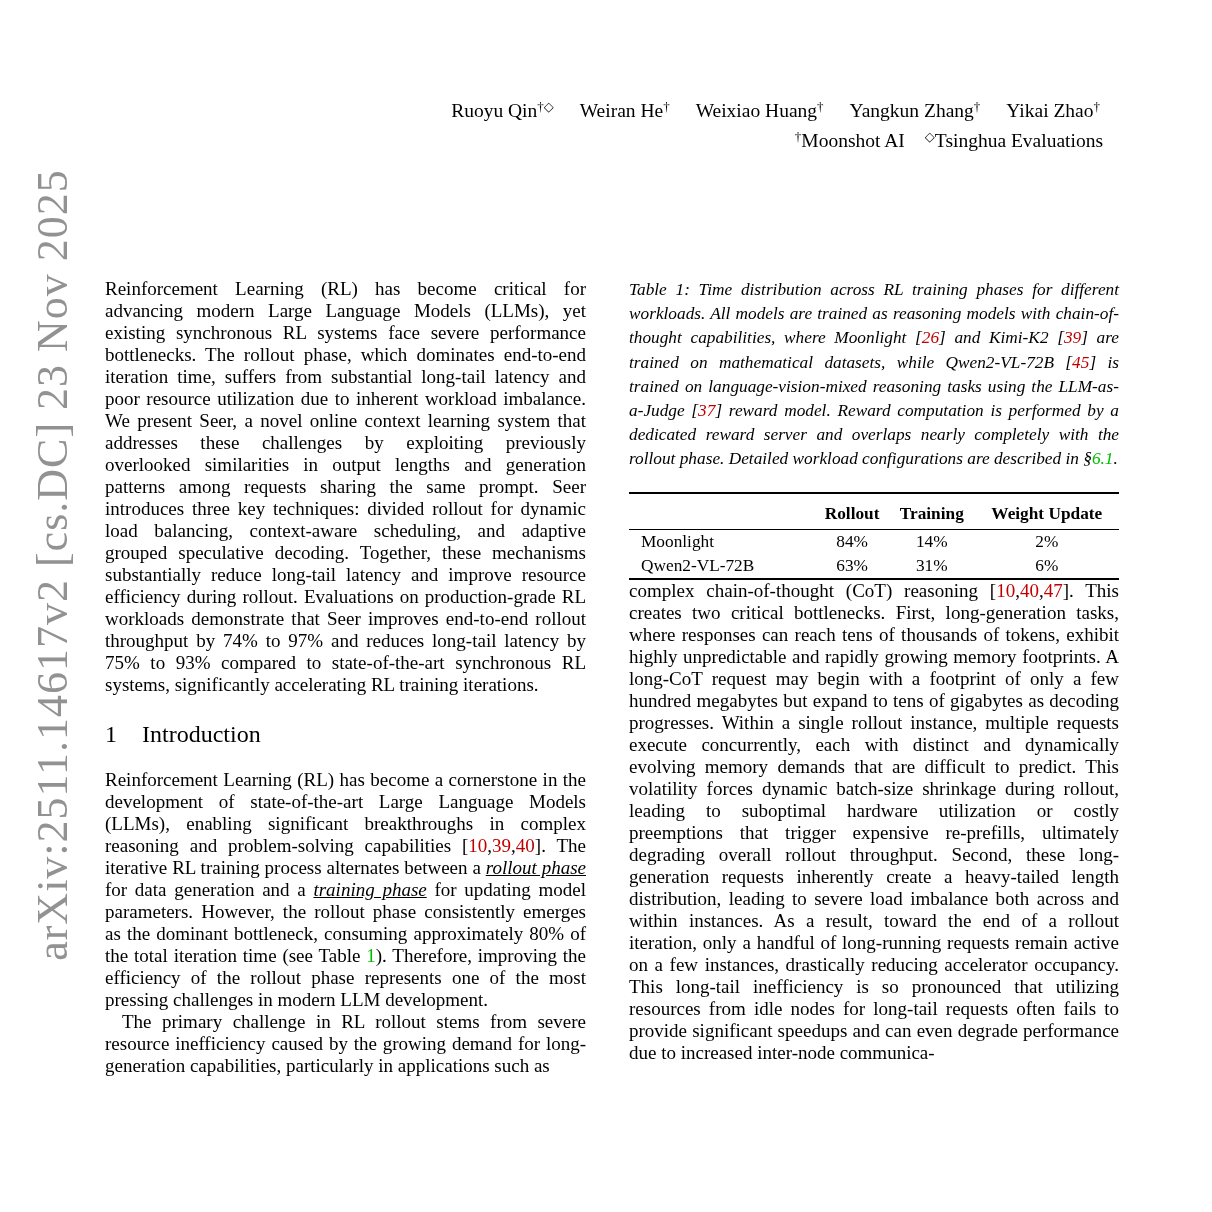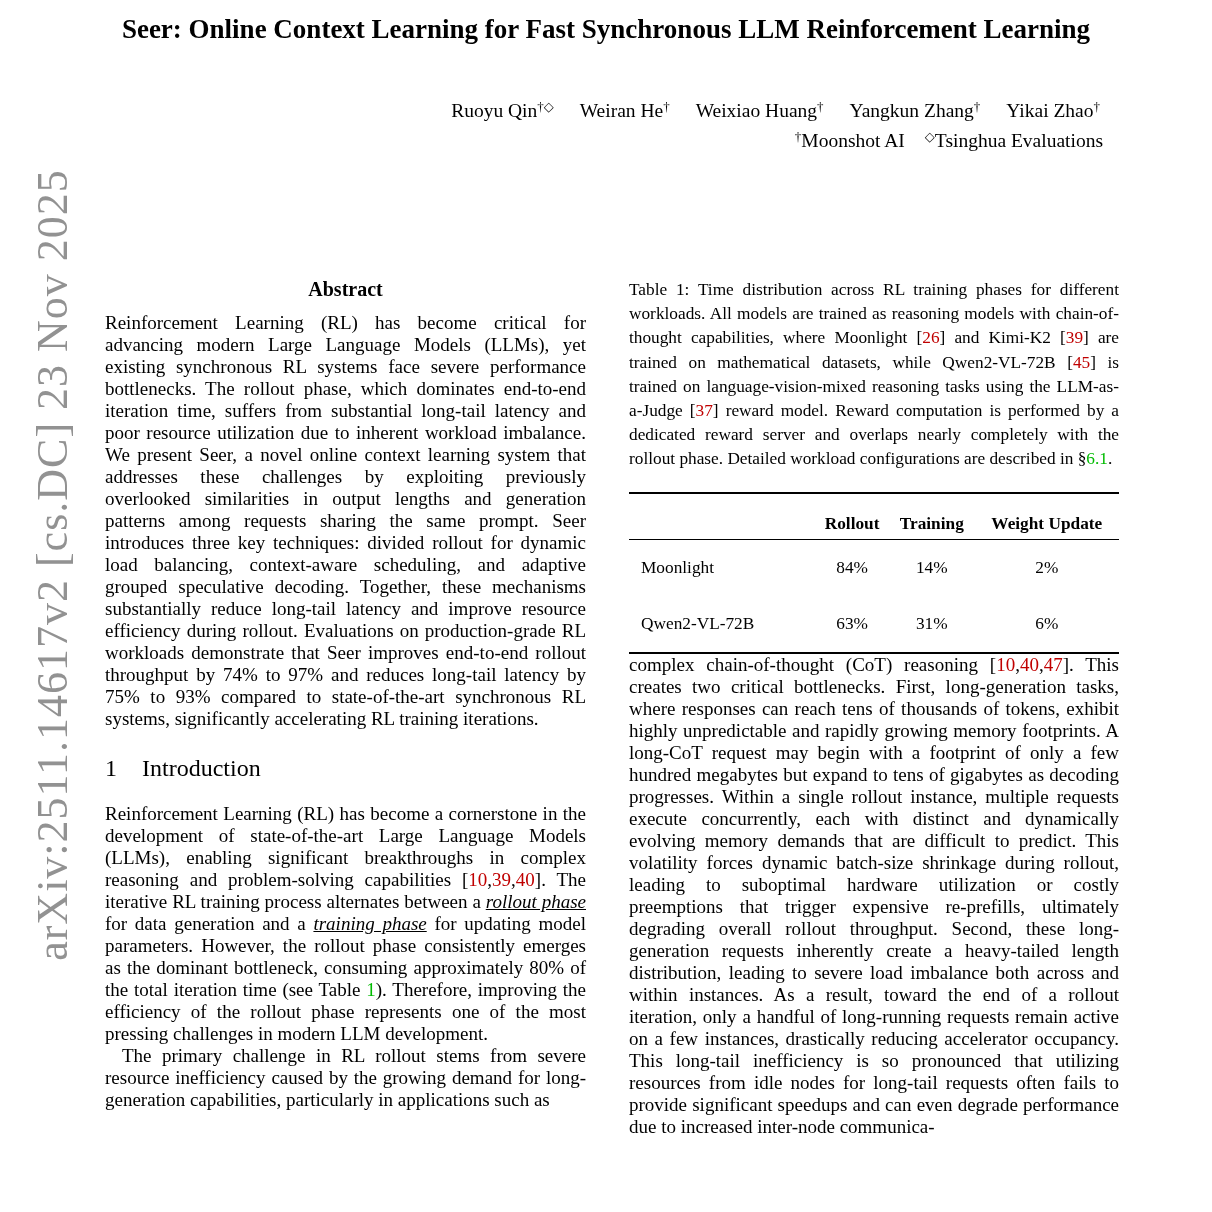--- a/index.html
+++ b/index.html
@@ -18,53 +18,51 @@
   .col-left{width:481px;position:relative;height:934px;}
   .col-right{width:490px;}
   .abstract-heading{text-align:center;font-size:20px;font-weight:bold;margin:0 0 11px 0;}
   p.body{font-size:19px;line-height:22px;text-align:justify;margin:0;}
   p.indent{text-indent:17px;}
   .section-heading{font-size:24px;font-weight:normal;margin:25px 0 21px 0;}
   .section-heading .num{margin-right:25px;}
   .cite{color:#c00000;}
   .ref{color:#00bb00;}
   .it{font-style:italic;text-decoration:underline;}
-  .caption{font-size:17.3px;line-height:24.2px;text-align:justify;margin:0;}
+  .caption{font-size:17.3px;line-height:24.2px;text-align:justify;margin:0;font-style:italic;}
   table.data{width:100%;border-collapse:collapse;margin-top:20px;
              border-top:2px solid #000;border-bottom:2px solid #000;font-size:17.3px;}
   table.data thead tr{border-bottom:1.5px solid #000;}
-  table.data th{font-weight:bold;padding:20px 2px 5px 2px;text-align:center;}
-  table.data td{padding:16px 2px;text-align:center;}
+  table.data th{font-weight:bold;padding:10px 2px 5px 2px;text-align:center;}
+  table.data td{padding:0 2px;text-align:center;}
   table.data th:first-child,table.data td:first-child{text-align:left;padding-left:12px;width:38%;}
   table.data td{line-height:24px;}
   .tbody-pad td{padding-top:4px;}
   .right-body{margin-top:59px;}
   .footnote{position:absolute;left:0;bottom:0;width:100%;}
   .footnote-rule{width:192px;border-top:1.6px solid #000;margin-bottom:5px;}
   .footnote-text{font-size:14.5px;line-height:18px;}
   .footnote-text sup.s{font-size:10.5px;vertical-align:4px;}
 </style>
 </head>
 <body>
 
 <div class="page">
 
   <div class="banner">arXiv:2511.14617v2  [cs.DC]  23 Nov 2025</div>
 
-  <div class="title">Seer: Online Context Learning for Fast Synchronous LLM Reinforcement Learning</div>
 
   <div class="authors">
     <div><span class="author"><span>Ruoyu Qin</span><sup class="s">†◇</sup></span><span class="author"><span>Weiran He</span><sup class="s">†</sup></span><span class="author"><span>Weixiao Huang</span><sup class="s">†</sup></span><span class="author"><span>Yangkun Zhang</span><sup class="s">†</sup></span><span class="author"><span>Yikai Zhao</span><sup class="s">†</sup></span></div>
     <div><span class="affil-item"><sup class="s">†</sup><span>Moonshot AI</span></span><span class="affil-item"><sup class="s">◇</sup><span>Tsinghua Evaluations</span></span></div>
   </div>
 
   <div class="columns">
 
     <div class="col-left">
-      <div class="abstract-heading">Abstract</div>
       <p class="body"><span>Reinforcement Learning (RL) has become critical for advancing modern Large Language Models (LLMs), yet existing synchronous RL systems face severe performance bottlenecks. The rollout phase, which dominates end-to-end iteration time, suffers from substantial long-tail latency and poor resource utilization due to inherent workload imbalance. We present Seer, a novel online context learning system that addresses these challenges by exploiting previously overlooked similarities in output lengths and generation patterns among requests sharing the same prompt. Seer introduces three key techniques: divided rollout for dynamic load balancing, context-aware scheduling, and adaptive grouped speculative decoding. Together, these mechanisms substantially reduce long-tail latency and improve resource efficiency during rollout. Evaluations on production-grade RL workloads demonstrate that Seer improves end-to-end rollout throughput by 74% to 97% and reduces long-tail latency by 75% to 93% compared to state-of-the-art synchronous RL systems, significantly accelerating RL training iterations.</span></p>
 
       <div class="section-heading">
         <span class="num">1</span><span>Introduction</span>
       </div>
 
       <p class="body"><span>Reinforcement Learning (RL) has become a cornerstone in the development of state-of-the-art Large Language Models (LLMs), enabling significant breakthroughs in complex reasoning and problem-solving capabilities [</span><span class="cite">10</span><span>,</span><span class="cite">39</span><span>,</span><span class="cite">40</span><span>]. The iterative RL training process alternates between a </span><span class="it">rollout phase</span><span> for data generation and a </span><span class="it">training phase</span><span> for updating model parameters. However, the rollout phase consistently emerges as the dominant bottleneck, consuming approximately 80% of the total iteration time (see Table </span><span class="ref">1</span><span>). Therefore, improving the efficiency of the rollout phase represents one of the most pressing challenges in modern LLM development.</span></p>
       <p class="body indent"><span>The primary challenge in RL rollout stems from severe resource inefficiency caused by the growing demand for long-generation capabilities, particularly in applications such as</span></p>
 
     </div>

